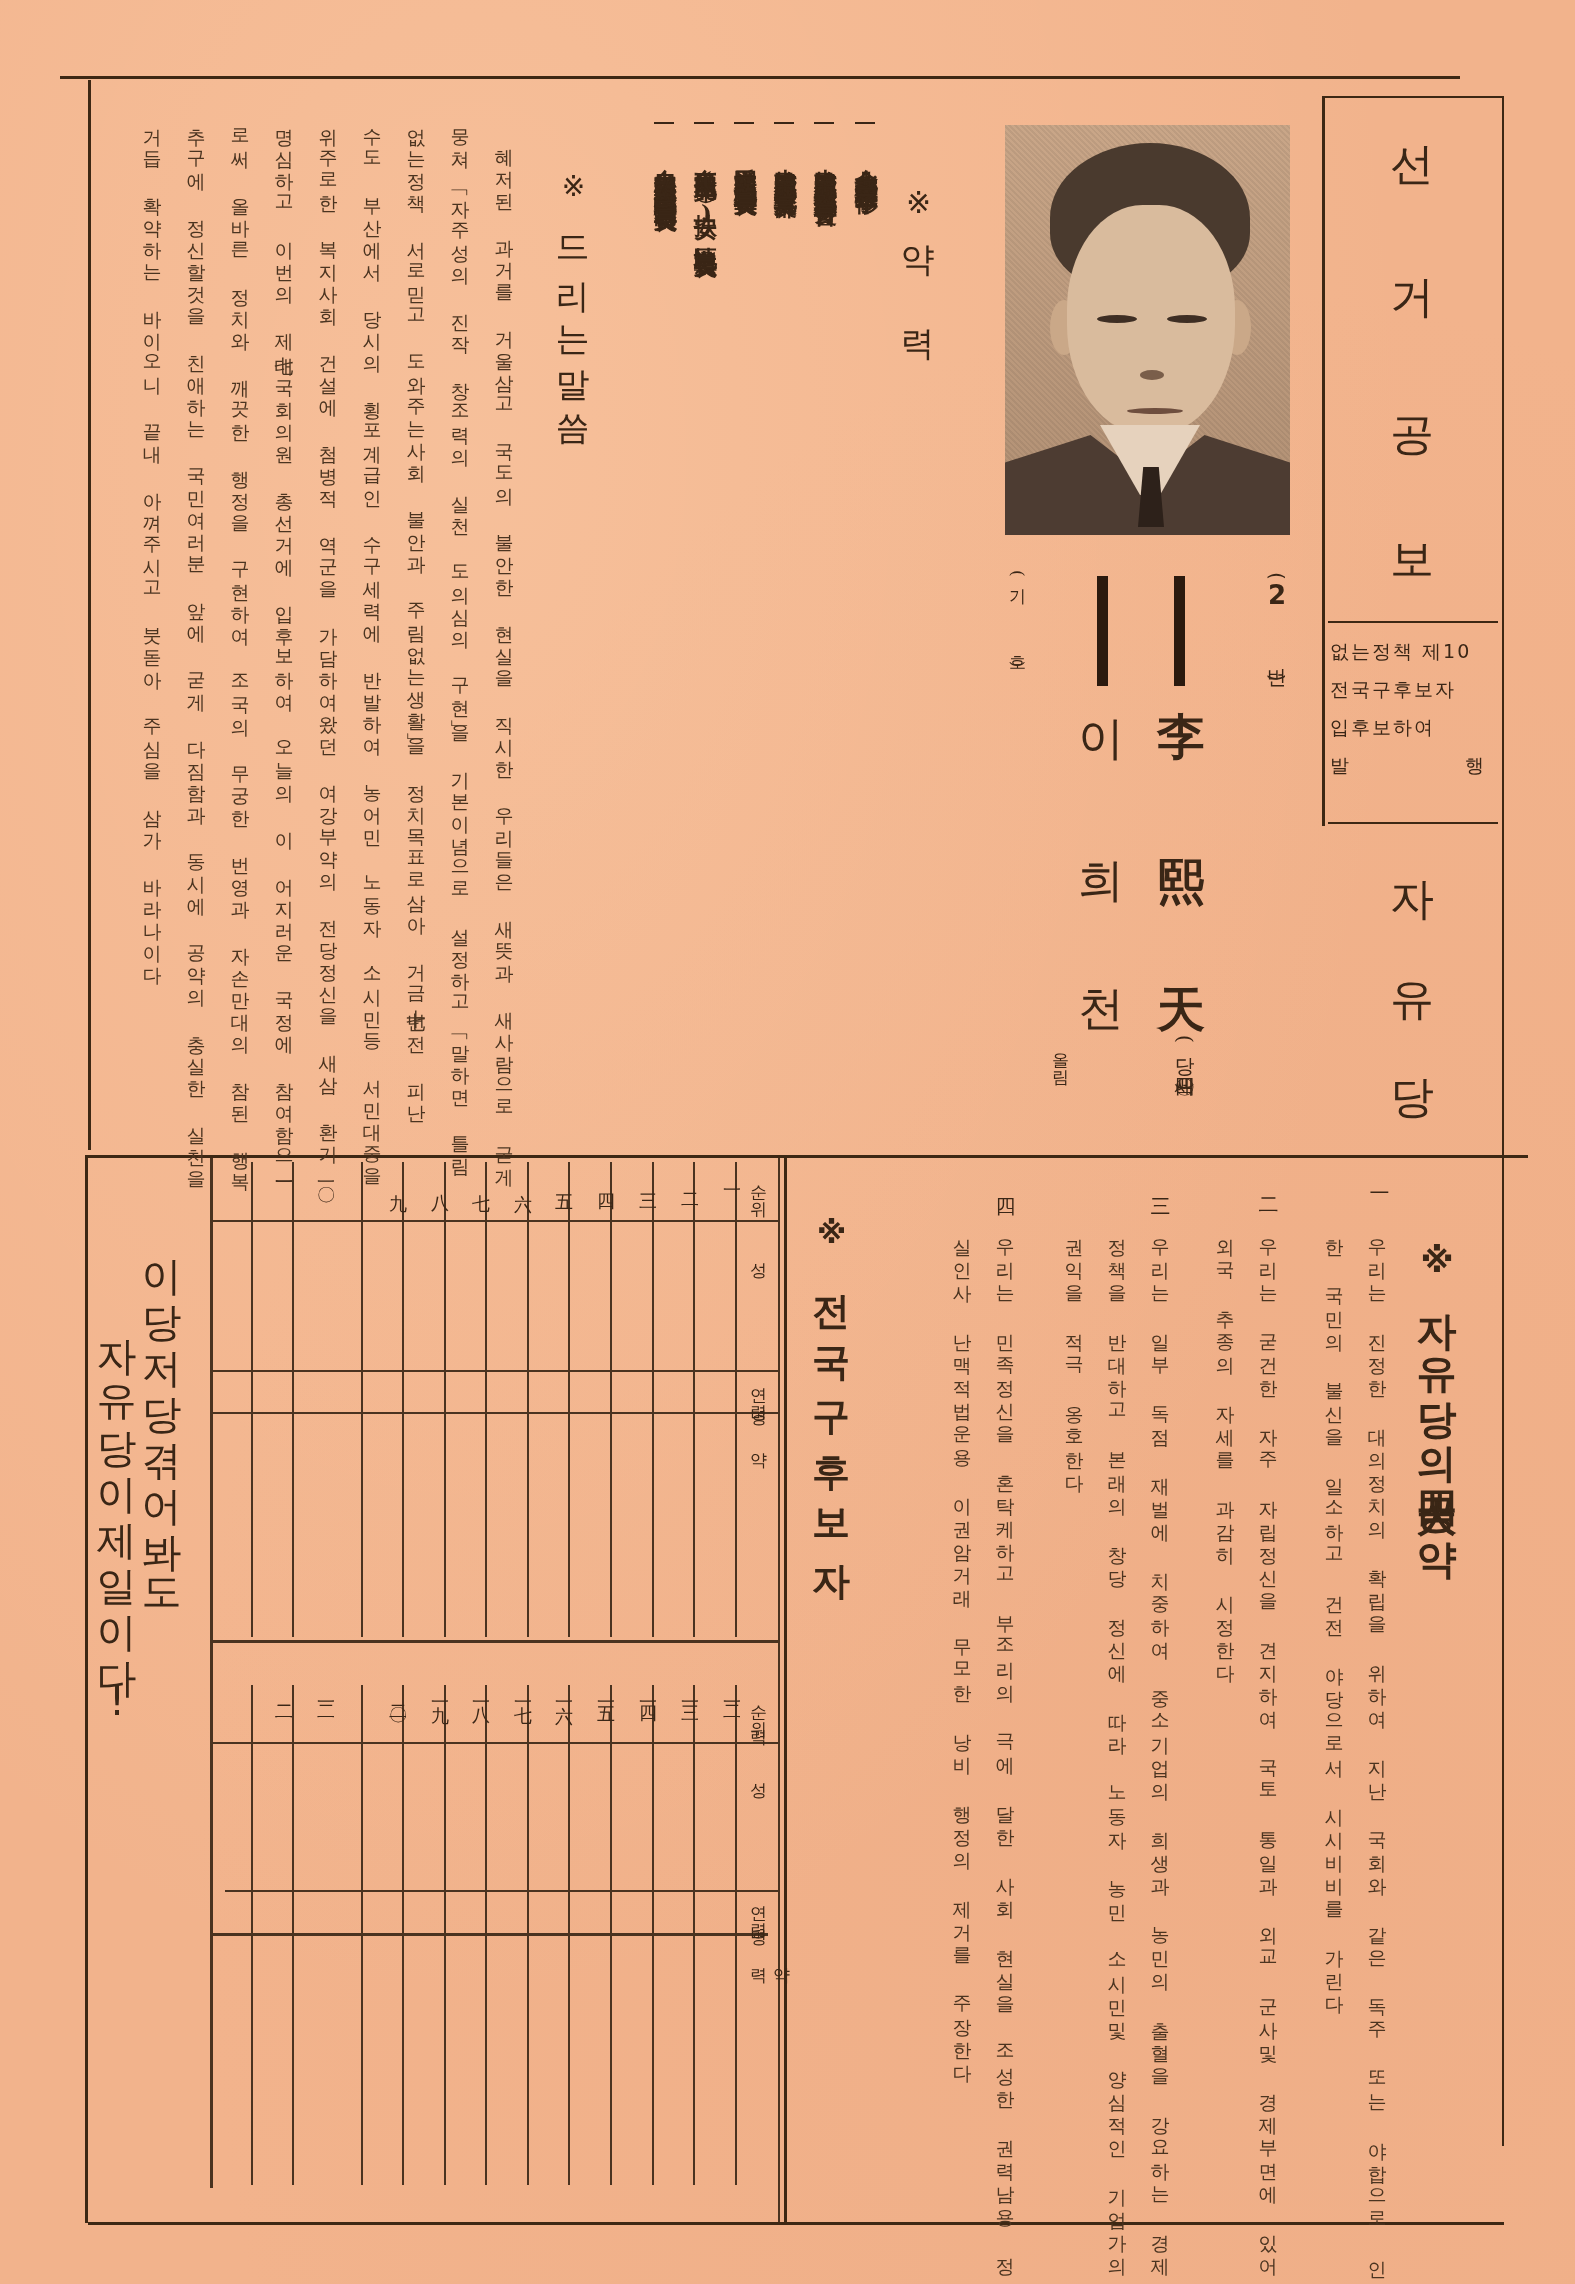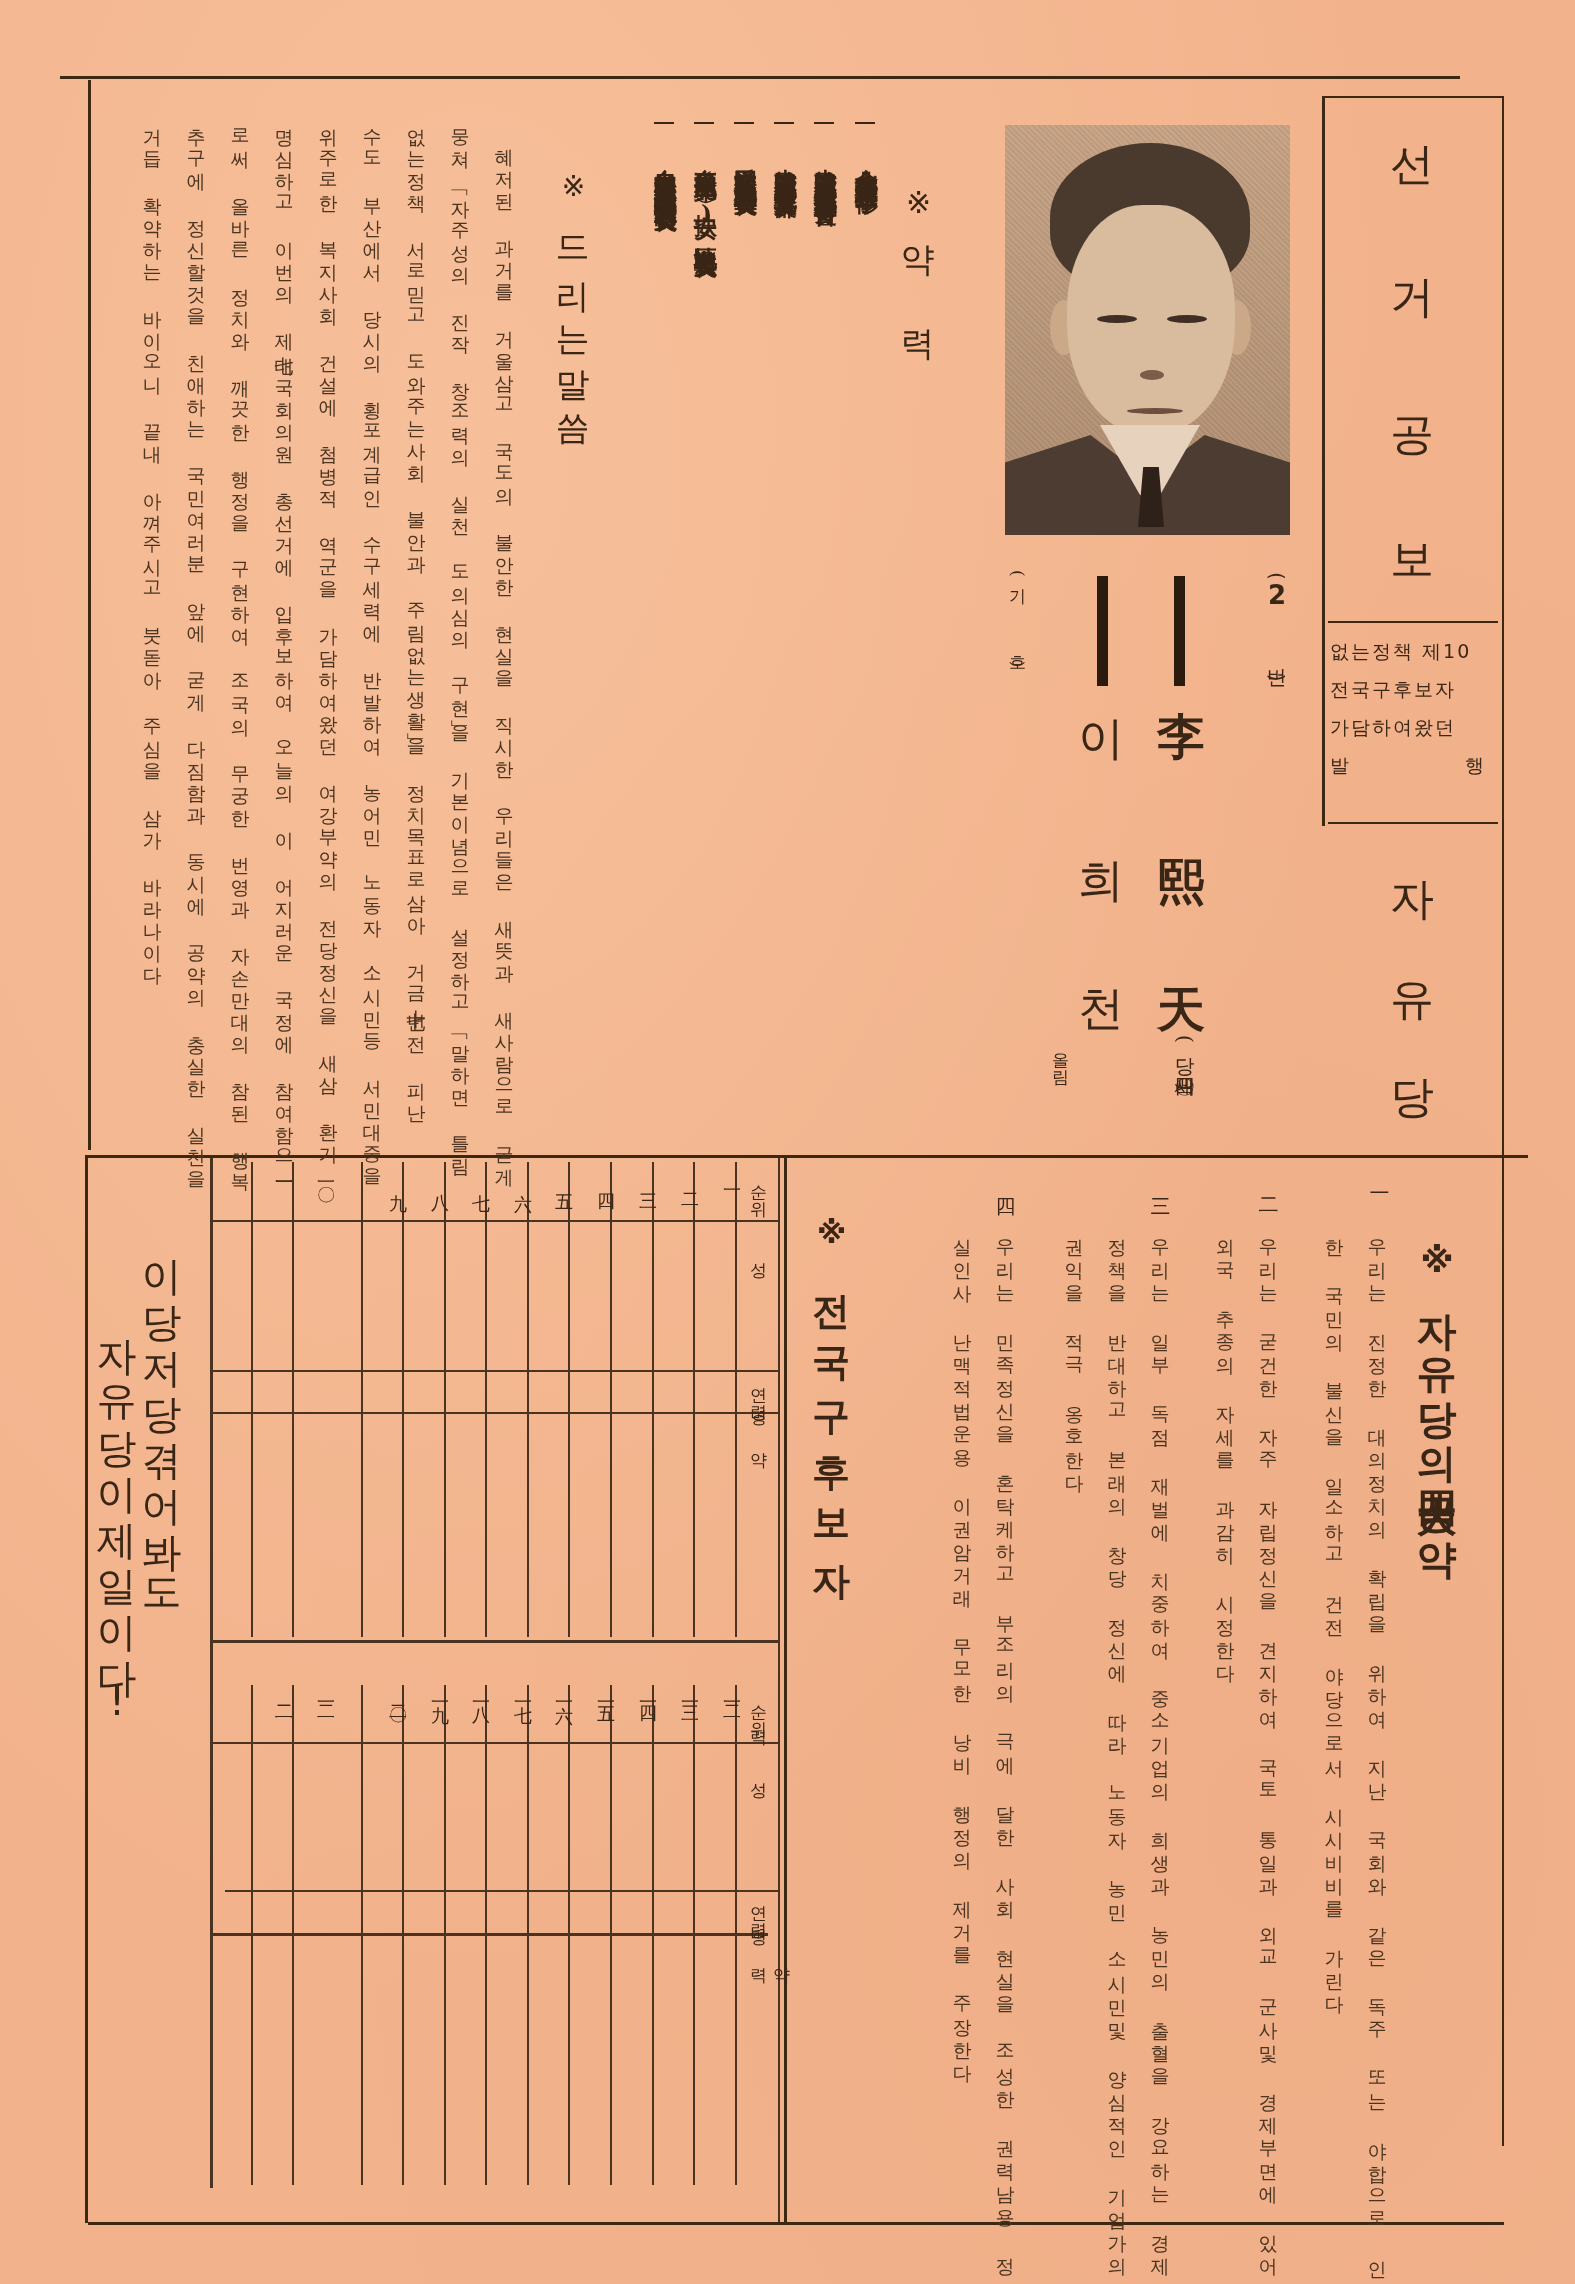--- a/index.html
+++ b/index.html
@@ -99,21 +99,21 @@
 <div>
   <span class="title-char" style="top:135px;">선</span>
   <span class="title-char" style="top:268px;">거</span>
   <span class="title-char" style="top:405px;">공</span>
   <span class="title-char" style="top:530px;">보</span>
 </div>
 
 <div class="issuer" style="top:632px;">
   <div>없는정책 제10</div>
   <div>전국구후보자</div>
-  <div>가담하여왔던</div>
+  <div>입후보하여</div>
   <div class="last">
     <span>발</span>
     <span>행</span>
   </div>
 </div>
 
 <div>
   <span class="party-char" style="top:870px;">자</span>
   <span class="party-char" style="top:970px;">유</span>
   <span class="party-char" style="top:1068px;">당</span>

